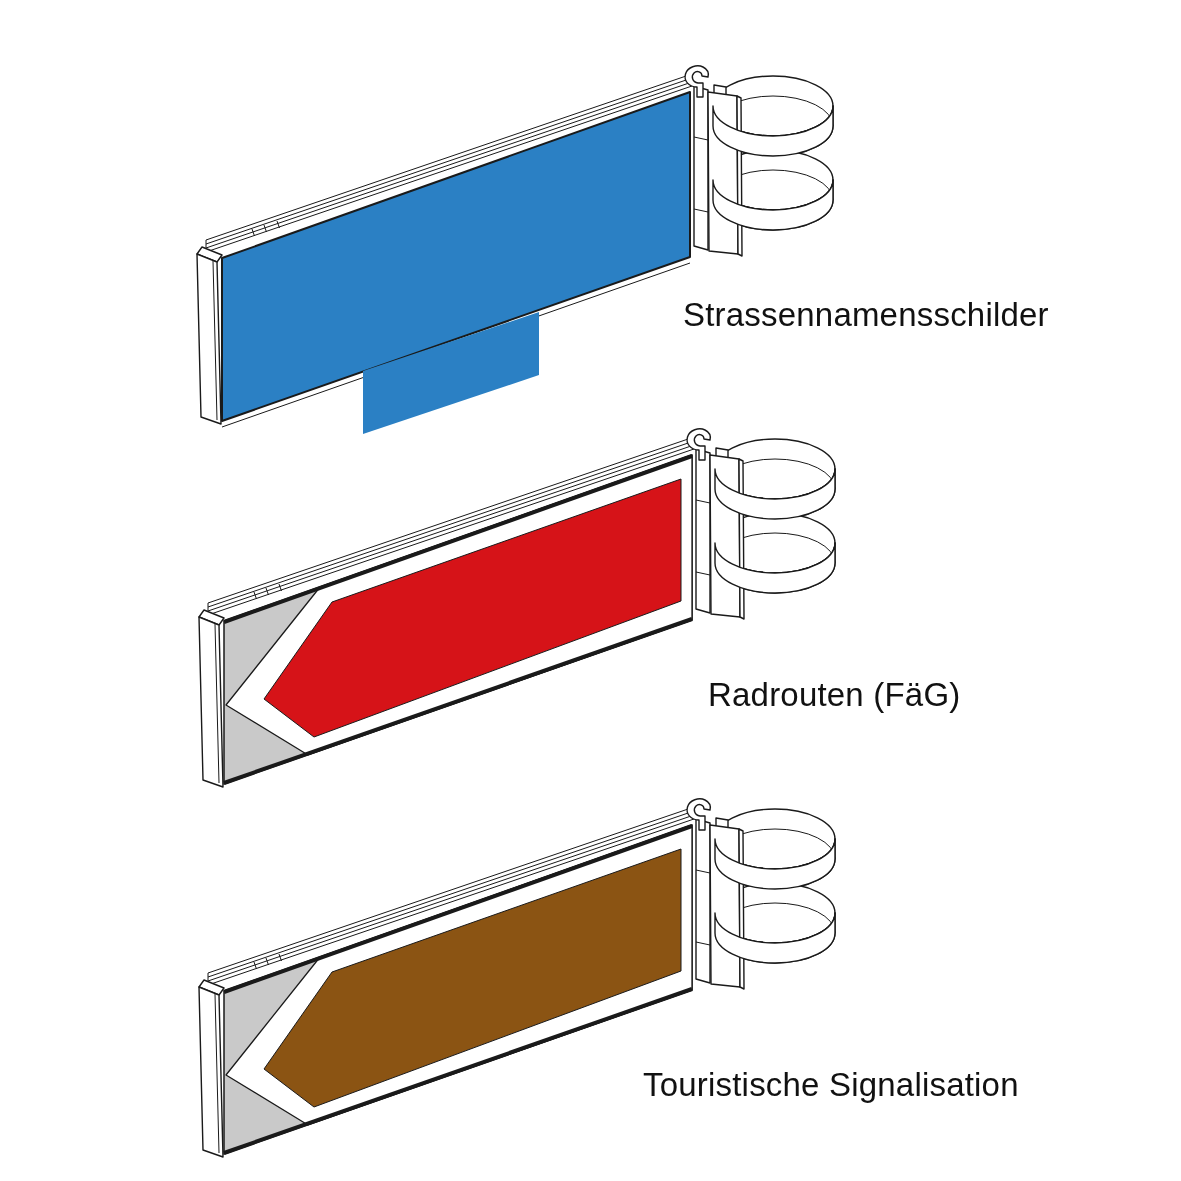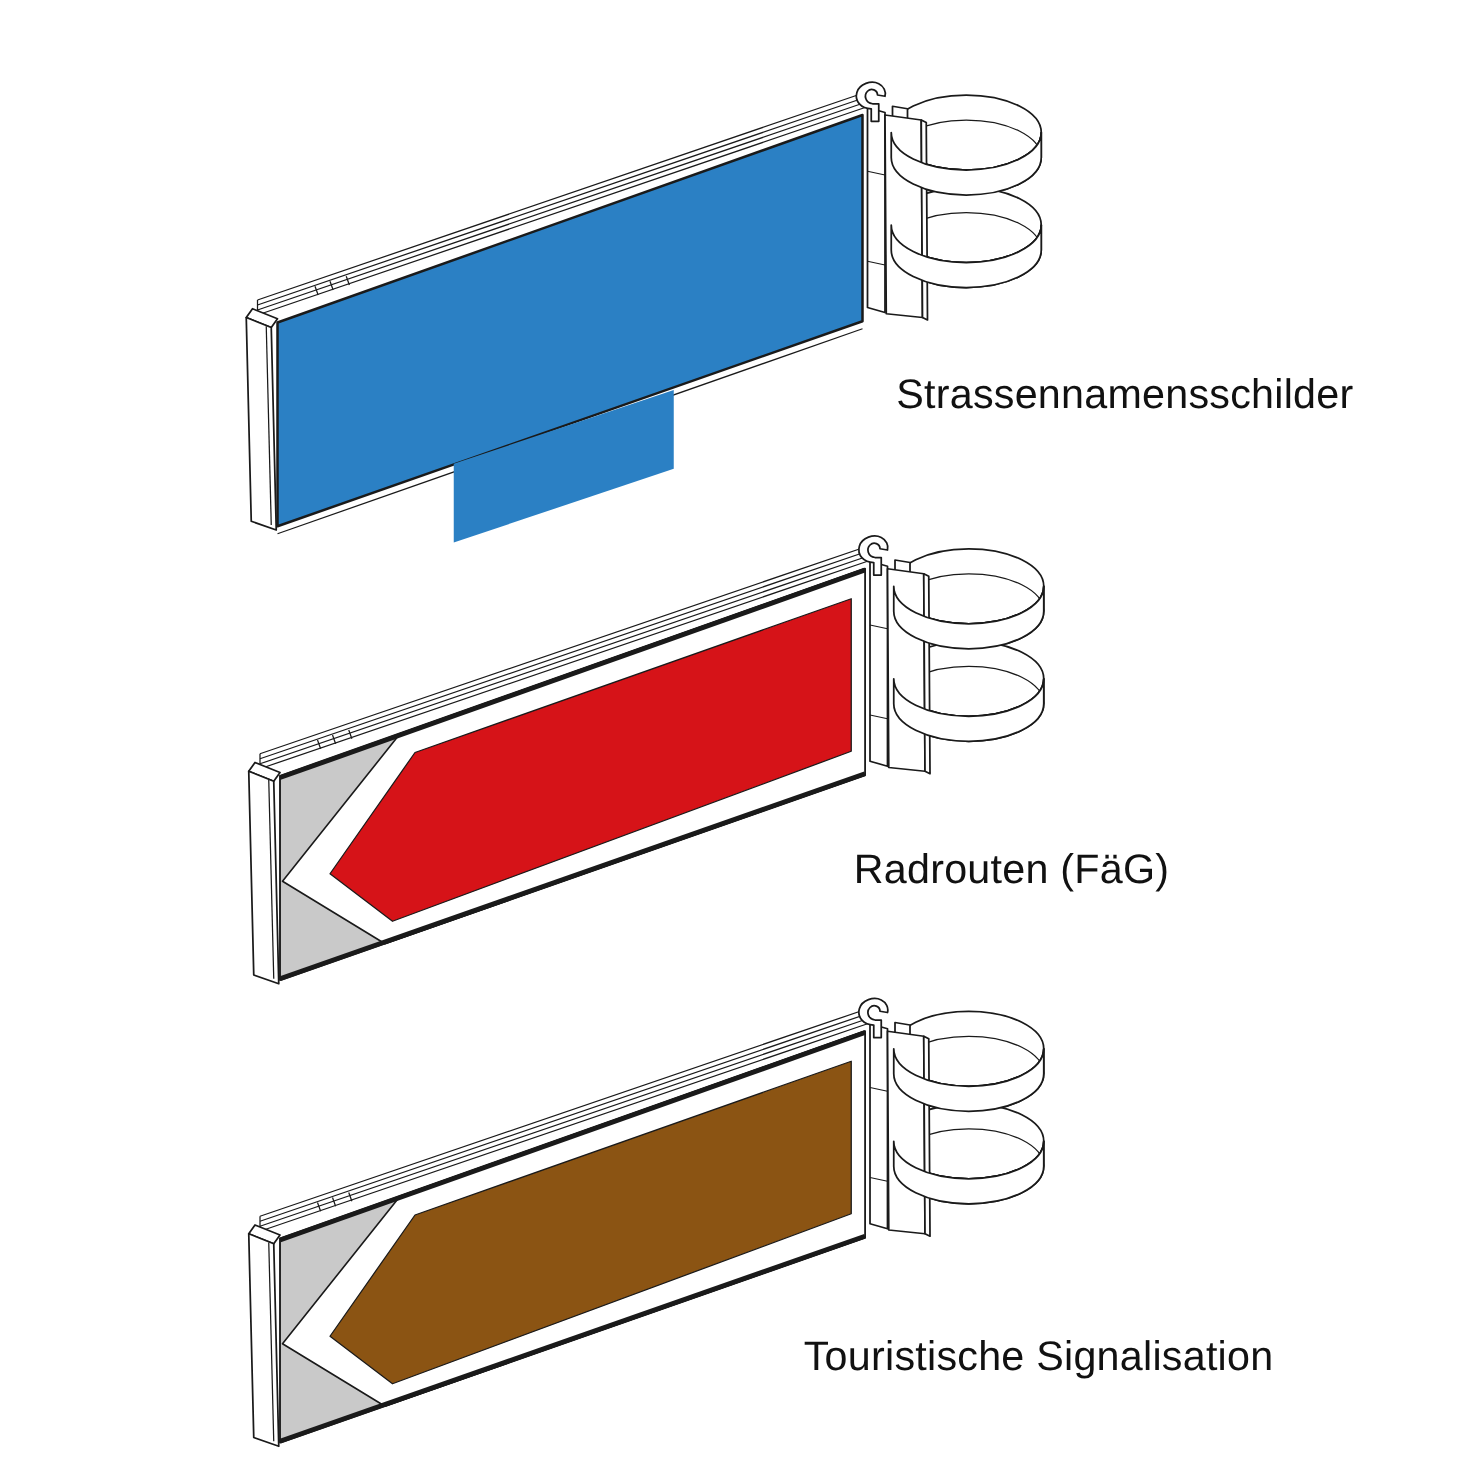--- a/index.html
+++ b/index.html
@@ -89,20 +89,20 @@
     <use href="#fixture" transform="translate(2,733)"></use>
     <polygon class="plate" points="224,991 692,825 692,990 224,1154" fill="#C9C9C9"></polygon>
     <polygon class="arrowwhite" points="226,1075 320,957 692,825 692,990 308,1125"></polygon>
     <path class="thick" d="M224,992 L692,826"></path>
     <path class="thick" d="M224,1153 L692,989"></path>
     <polygon class="arrowfill" points="264,1069 332,972 681,849 681,971 314,1107" fill="#8B5413"></polygon>
   </g>
 </svg>
 
 
-<div class="label" style="left:717px;top:296px;">Strassennamensschilder</div>
+<div class="label" style="left:683px;top:296px;">Strassennamensschilder</div>
 
-<div class="label" style="left:683px;top:676px;">Radrouten (FäG)</div>
+<div class="label" style="left:708px;top:676px;">Radrouten (FäG)</div>
 
 <div class="label" style="left:643px;top:1066px;">Touristische Signalisation</div>
 
 
 
 
 </body></html>

